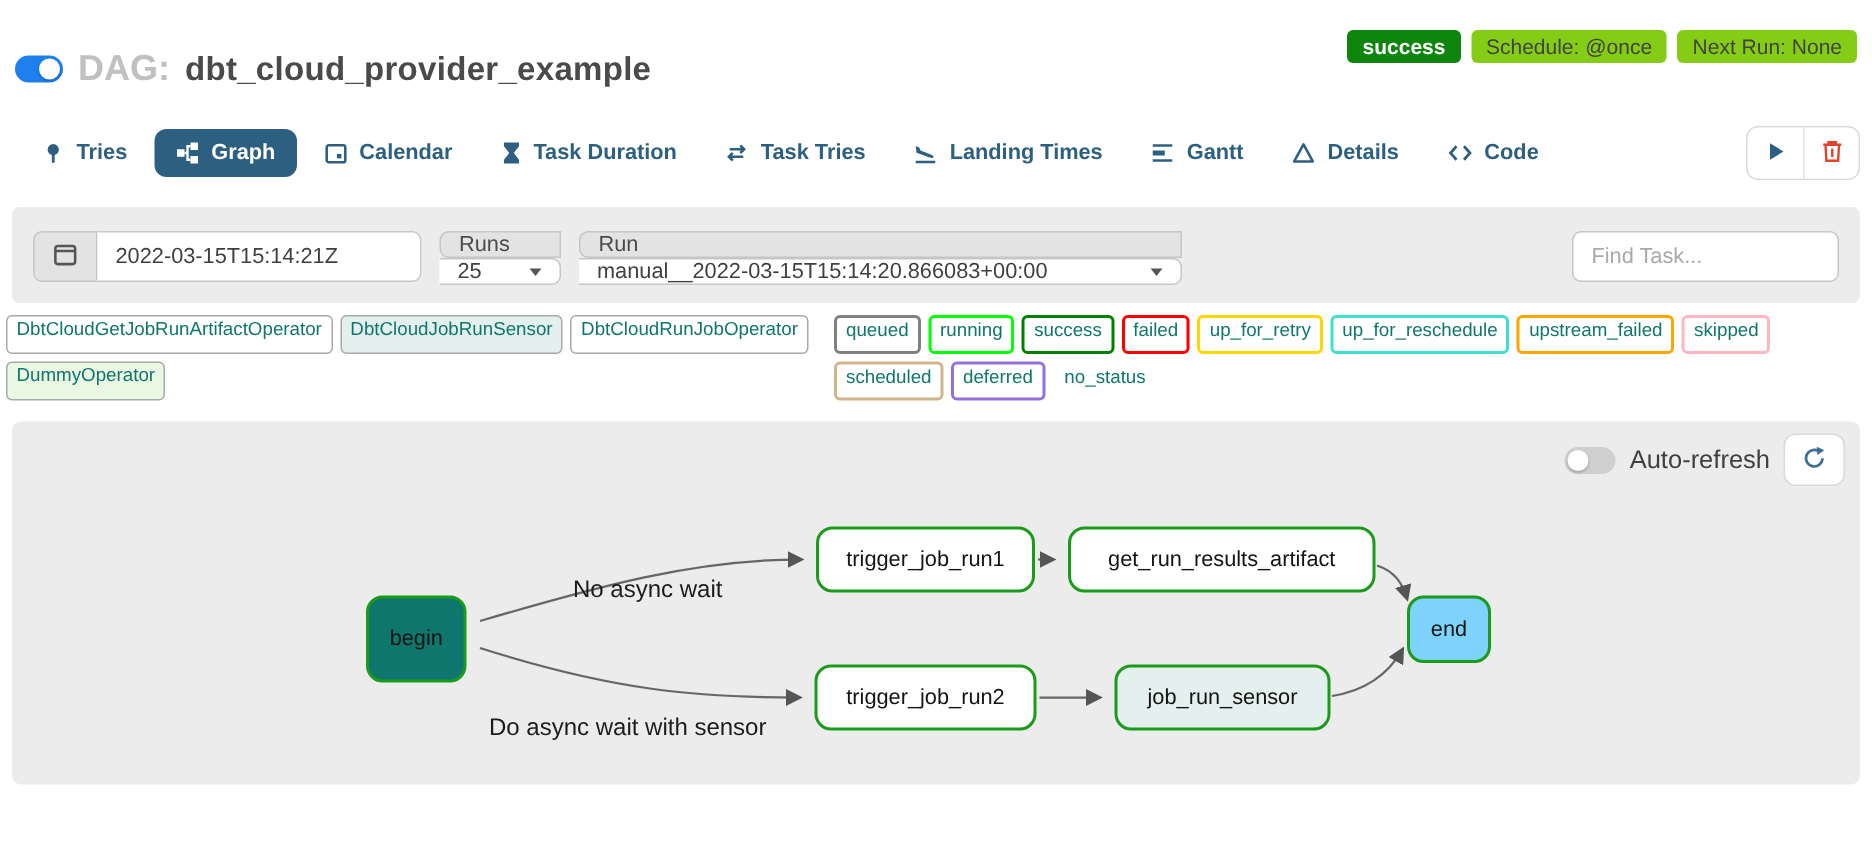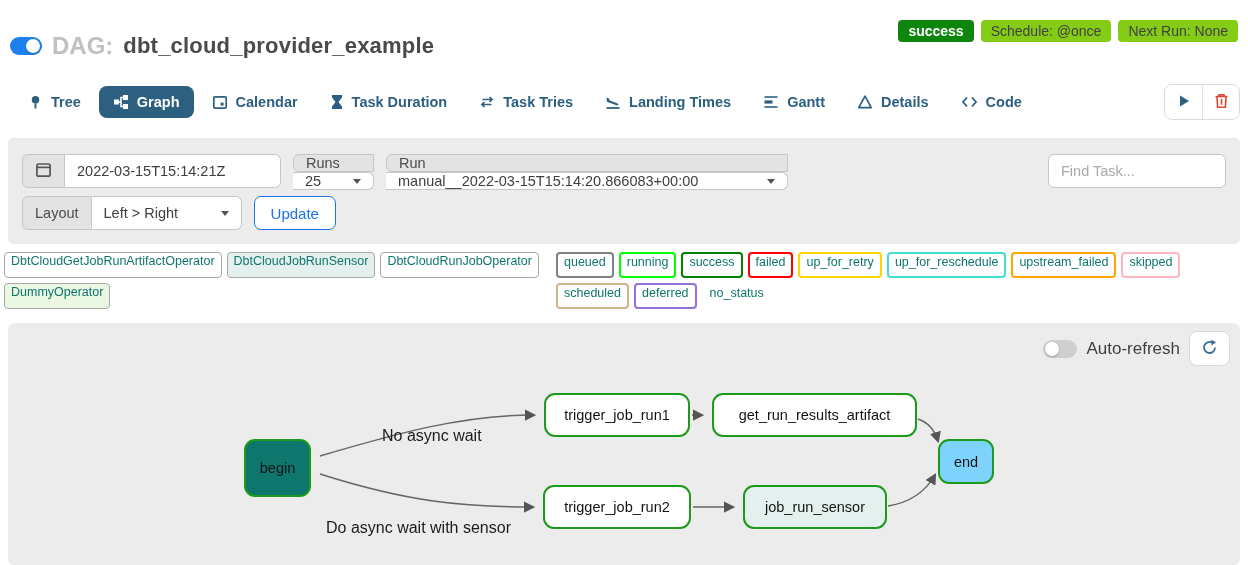--- a/index.html
+++ b/index.html
@@ -92,21 +92,21 @@
 
 <div class="tabbar">
   <div class="tabs">
     <button class="tab">
       <span>
           <svg width="15" height="16" viewBox="0 0 16 16">
             <circle cx="8" cy="5.6" r="4" fill="currentColor"></circle>
             <line x1="8" y1="9.4" x2="8" y2="15" stroke="currentColor" stroke-width="2"></line>
           </svg>
         </span>
-      <span>Tree</span>
+      <span>Tries</span>
     </button>
     <button class="tab active">
       <span>
           <svg width="16" height="16" viewBox="0 0 16 16">
             <rect x="1" y="5.5" width="5" height="5" fill="currentColor"></rect>
             <rect x="10" y="1" width="5" height="5" fill="currentColor"></rect>
             <rect x="10" y="10" width="5" height="5" fill="currentColor"></rect>
             <path d="M6,8 h2 V3.5 h2 M8,8 V12.5 h2" stroke="currentColor" stroke-width="1.6" fill="none"></path>
           </svg>
         </span>
@@ -210,30 +210,20 @@
     <div class="group">
       <span class="addon">Run</span>
       <div class="selectbox" style="width:402px">
         <span>manual__2022-03-15T15:14:20.866083+00:00</span>
           <span class="chev"></span>
       </div>
     </div>
     <div class="spacer"></div>
     <input class="control" style="width: 178px; height: 34px;" placeholder="Find Task...">
   </div>
-  <div class="frow">
-    <div class="group">
-      <span class="addon">Layout</span>
-      <div class="selectbox" style="width:150px">
-        <span>Left &gt; Right</span>
-          <span class="chev"></span>
-      </div>
-    </div>
-    <button class="update-btn">Update</button>
-  </div>
 </div>
 
 <div class="legend">
   <div class="chips ops">
     <span class="chip" style="background: rgb(255, 255, 255);">DbtCloudGetJobRunArtifactOperator</span>
     <span class="chip" style="background: rgb(227, 240, 238);">DbtCloudJobRunSensor</span>
     <span class="chip" style="background: rgb(255, 255, 255);">DbtCloudRunJobOperator</span>
     <span class="chip" style="background: rgb(233, 247, 227);">DummyOperator</span>
   </div>
   <div class="chips states">

